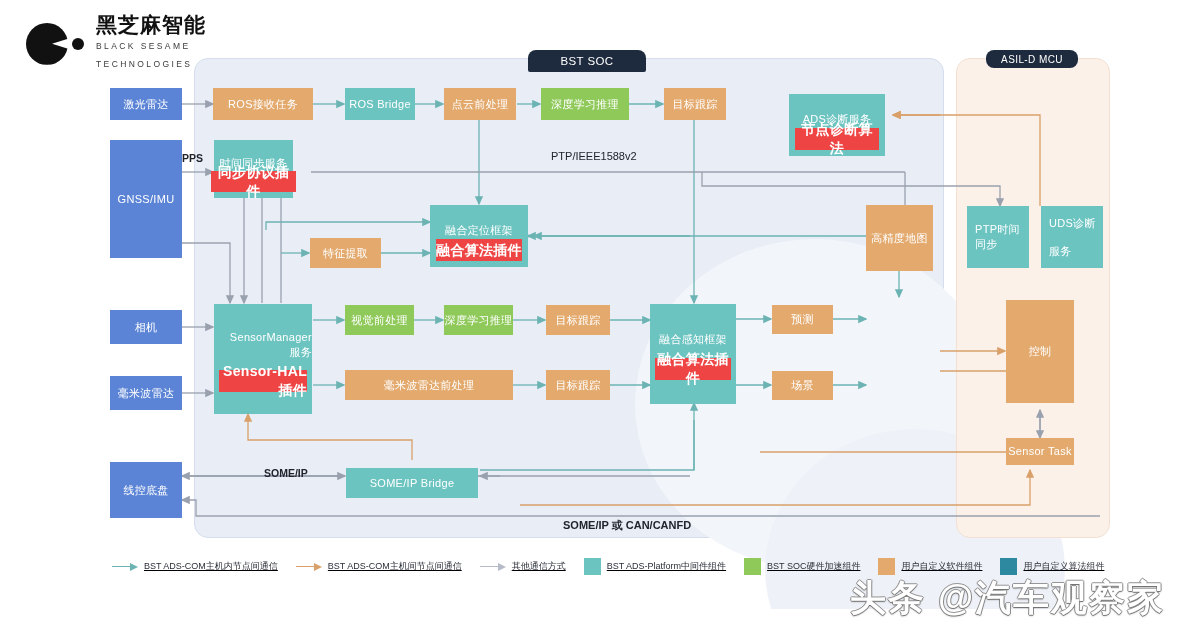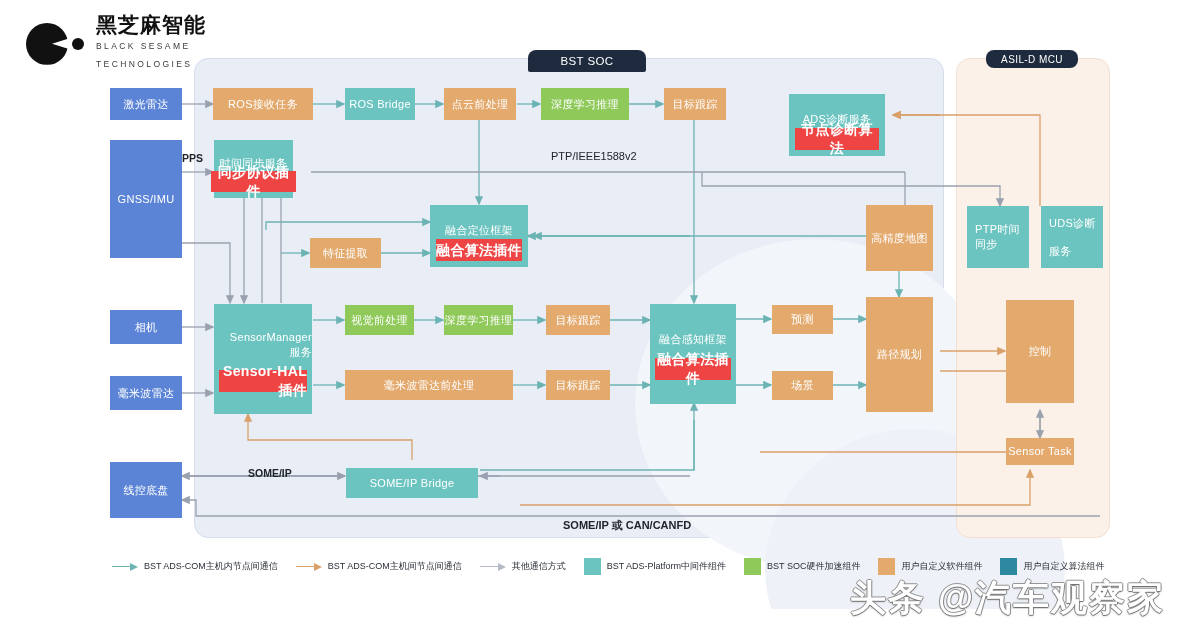--- a/index.html
+++ b/index.html
@@ -70,21 +70,21 @@
     box-sizing:border-box;
   }
 
   
   svg.wires{position:absolute;left:0;top:0;width:1200px;height:624px;pointer-events:none;}
 
   
   .flabel{position:absolute;font-size:10.5px;font-weight:bold;color:#20242c;white-space:nowrap;}
 
   
-  .legend{position:absolute;left:112px;top:558px;display:flex;align-items:center;gap:18px;}
+  .legend{position:absolute;left:112px;top:558px;display:flex;align-items:center;gap:18px;text-decoration:underline;}
   .lg-item{display:flex;align-items:center;gap:6px;font-size:9px;color:#2a2f38;white-space:nowrap;}
   .lg-arrow{width:26px;height:8px;position:relative;}
   .lg-arrow .ln{position:absolute;left:0;top:3.5px;width:19px;height:1.4px;}
   .lg-arrow .hd{position:absolute;left:18px;top:0;width:0;height:0;
     border-top:4px solid transparent;border-bottom:4px solid transparent;border-left:8px solid currentColor;}
   .lg-sw{width:17px;height:17px;}
 
   .watermark{
     position:absolute;left:335px;top:575px;width:830px;height:46px;
     display:flex;align-items:center;justify-content:flex-end;
@@ -305,38 +305,35 @@
     <div class="plugin" style="width:76px;height:22px;margin-bottom:24px;">融合算法插件</div>
   </div>
 
   <div class="box c-orange" style="left:772px;top:305px;width:61px;height:29px;">
     <span>预测</span>
   </div>
   <div class="box c-orange" style="left:772px;top:371px;width:61px;height:29px;">
     <span>场景</span>
   </div>
 
-  <div class="box c-orange" style="left:866px;top:297px;width:67px;height:115px;">
-    <span>路径规划</span>
-  </div>
 
   <div class="box c-orange" style="left:1006px;top:300px;width:68px;height:103px;">
     <span>控制</span>
   </div>
   <div class="box c-orange" style="left:1006px;top:438px;width:68px;height:27px;">
     <span>Sensor Task</span>
   </div>
 
   <div class="box c-teal" style="left:346px;top:468px;width:132px;height:30px;">
     <span>SOME/IP Bridge</span>
   </div>
 
   <div class="flabel" style="left:182px;top:152px;">PPS</div>
   <div class="flabel" style="left:551px;top:150px;font-weight:normal;font-size:11px;">PTP/IEEE1588v2</div>
-  <div class="flabel" style="left:224px;top:467px;padding-left:24px;">SOME/IP</div>
+  <div class="flabel" style="left:240px;top:467px;padding-left:24px;">SOME/IP</div>
   <div class="flabel" style="left:563px;top:518px;font-size:11px;">SOME/IP 或 CAN/CANFD</div>
 
   <div class="legend">
     <div class="lg-item">
       <span class="lg-arrow" style="color:#6cb3b3;">
         <span class="ln" style="background:#6cb3b3;"></span>
           <span class="hd"></span>
       </span>
       <span>BST ADS-COM主机内节点间通信</span>
     </div>

